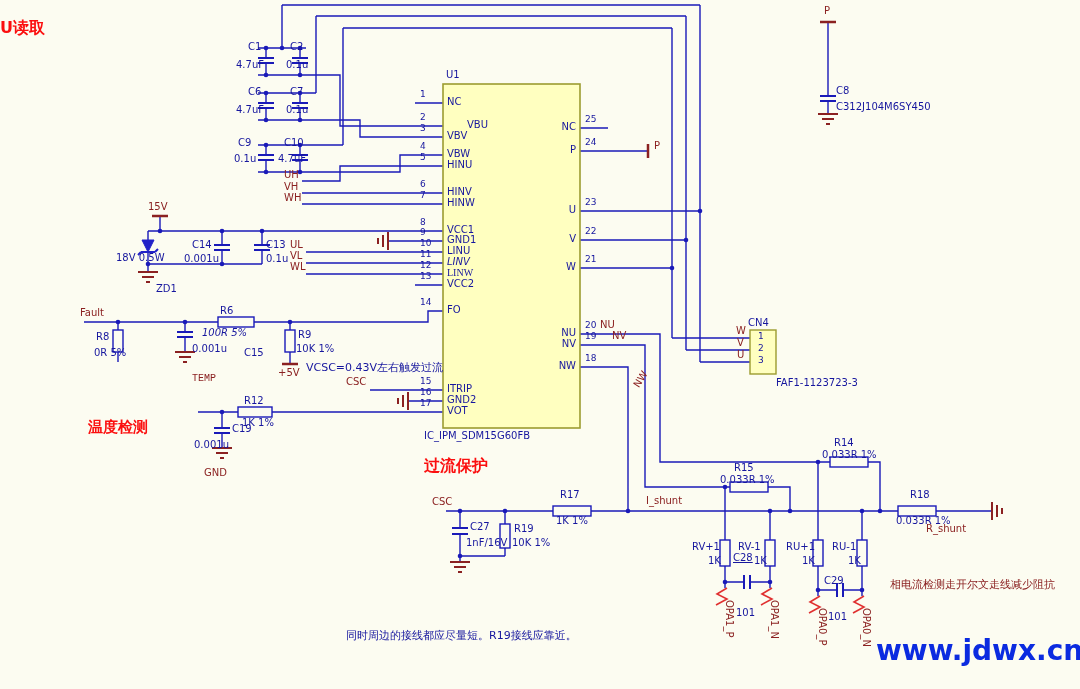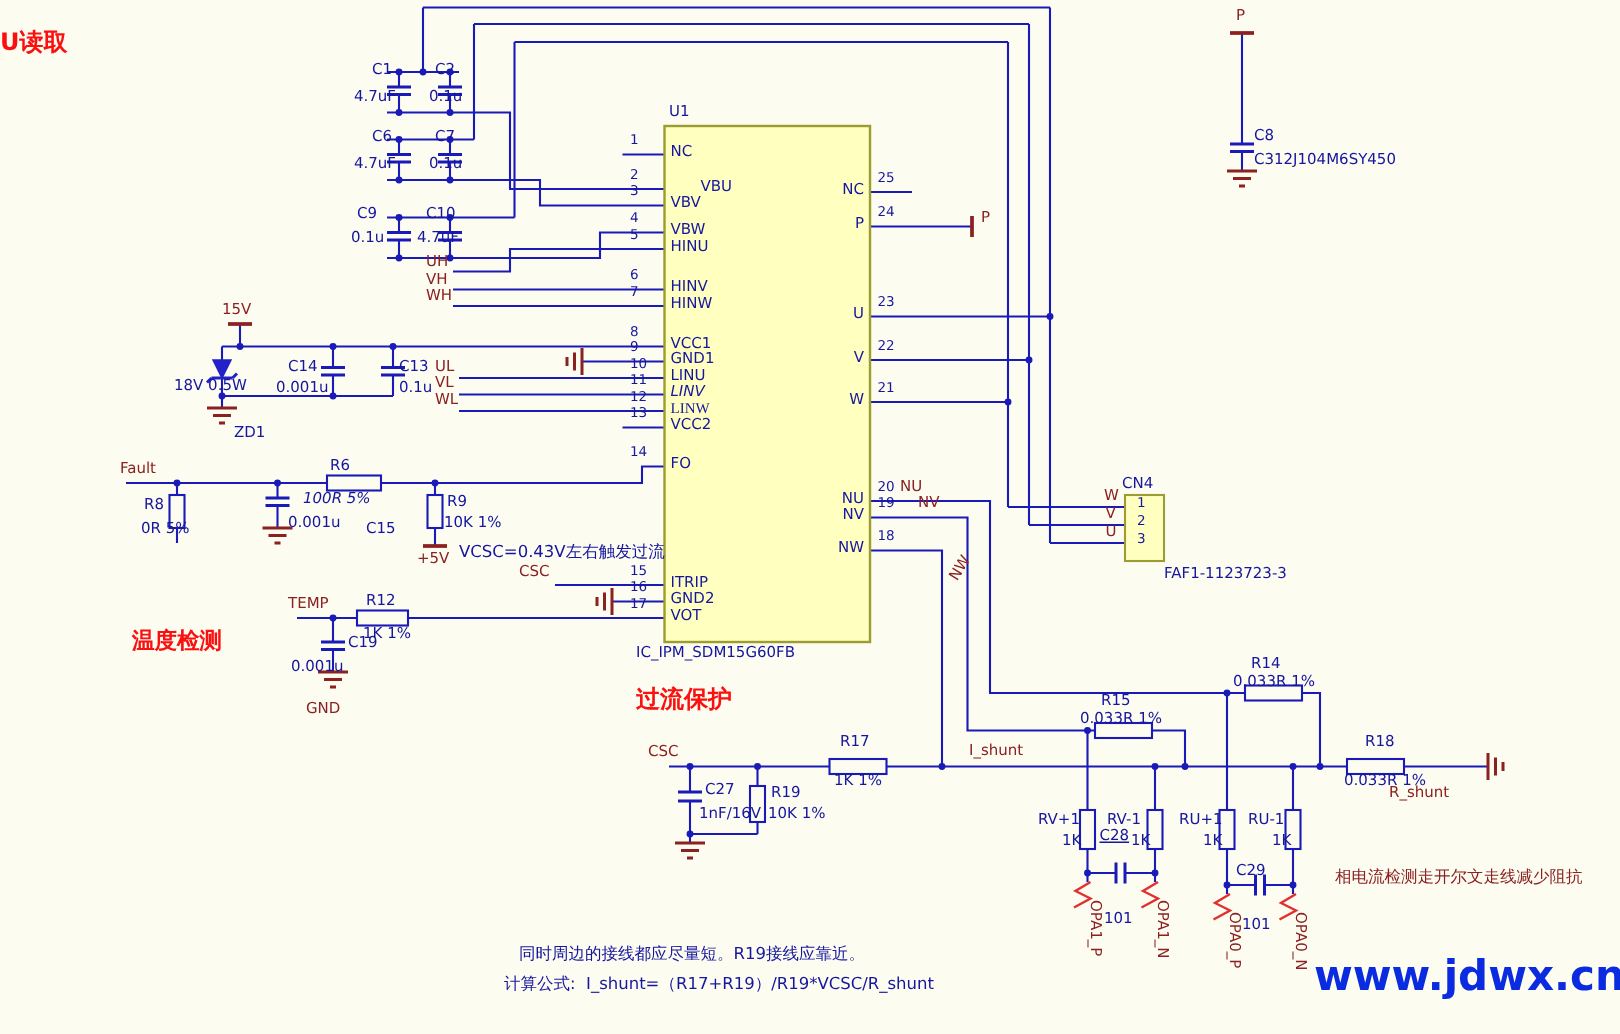--- a/index.html
+++ b/index.html
@@ -138,21 +138,21 @@
       <span class="lbl c-net" style="left: 284px; top: 170px;">UH</span>
       <span class="lbl c-net" style="left: 284px; top: 182px;">VH</span>
       <span class="lbl c-net" style="left: 284px; top: 193px;">WH</span>
       <span class="lbl c-net" style="left: 290px; top: 240px;">UL</span>
       <span class="lbl c-net" style="left: 290px; top: 251px;">VL</span>
       <span class="lbl c-net" style="left: 290px; top: 262px;">WL</span>
       <span class="lbl c-net" style="left: 80px; top: 308px;">Fault</span>
       <span class="lbl c-net" style="left: 278px; top: 368px;">+5V</span>
       <span class="lbl c-net" style="left: 346px; top: 377px;">CSC</span>
       <span class="lbl c-net" style="left: 432px; top: 497px;">CSC</span>
-      <span class="lbl c-net" style="left: 192px; top: 398px;">TEMP</span>
+      <span class="lbl c-net" style="left: 192px; top: 374px; font-family: Liberation Mono, monospace;">TEMP</span>
       <span class="lbl c-net" style="left: 204px; top: 468px;">GND</span>
       <span class="lbl c-net" style="left: 824px; top: 6px;">P</span>
       <span class="lbl c-net" style="left: 654px; top: 141px;">P</span>
       <span class="lbl c-net" style="left: 736px; top: 326px;">W</span>
       <span class="lbl c-net" style="left: 737px; top: 338px;">V</span>
       <span class="lbl c-net" style="left: 737px; top: 350px;">U</span>
       <span class="lbl c-net" style="left: 600px; top: 320px;">NU</span>
       <span class="lbl c-net" style="left: 612px; top: 331px;">NV</span>
       <span class="lbl c-net" style="left: 632px; top: 384px; transform: rotate(-58deg);">NW</span>
       <span class="lbl c-net" style="left: 646px; top: 496px;">I_shunt</span>
@@ -217,21 +217,20 @@
       <span class="lbl c-ref" style="left: 733px; top: 553px; text-decoration: underline;">C28</span>
       <span class="lbl c-val" style="left: 736px; top: 608px;">101</span>
       <span class="lbl c-ref" style="left: 824px; top: 576px;">C29</span>
       <span class="lbl c-val" style="left: 828px; top: 612px;">101</span>
       <span class="lbl c-ref" style="left: 748px; top: 318px;">CN4</span>
       <span class="lbl c-val" style="left: 740px; top: 378px; margin-left: 36px;">FAF1-1123723-3</span>
       <span class="lbl c-ref" style="left: 446px; top: 70px;">U1</span>
       <span class="lbl c-val" style="left: 424px; top: 431px;">IC_IPM_SDM15G60FB</span>
       <span class="lbl c-note" style="left: 306px; top: 362px;">VCSC=0.43V左右触发过流</span>
       <span class="lbl c-note" style="left: 346px; top: 630px;">同时周边的接线都应尽量短。R19接线应靠近。</span>
-      <span class="lbl c-note" style="left: 336px; top: 650px;">计算公式:  I_shunt=（R17+R19）/R19*VCSC/R_shunt</span>
       <span class="lbl c-wm" style="left: 876px; top: 636px;">www.jdwx.cn</span>
       <span class="lbl c-num" style="left: 420px; top: 90px;">1</span>
       <span class="lbl c-name" style="left: 447px; top: 97px;">NC</span>
       <span class="lbl c-num" style="left: 420px; top: 113px;">2</span>
       <span class="lbl c-name" style="left: 447px; top: 120px; margin-left: 20px;">VBU</span>
       <span class="lbl c-num" style="left: 420px; top: 124px;">3</span>
       <span class="lbl c-name" style="left: 447px; top: 131px;">VBV</span>
       <span class="lbl c-num" style="left: 420px; top: 142px;">4</span>
       <span class="lbl c-name" style="left: 447px; top: 149px;">VBW</span>
       <span class="lbl c-num" style="left: 420px; top: 153px;">5</span>

